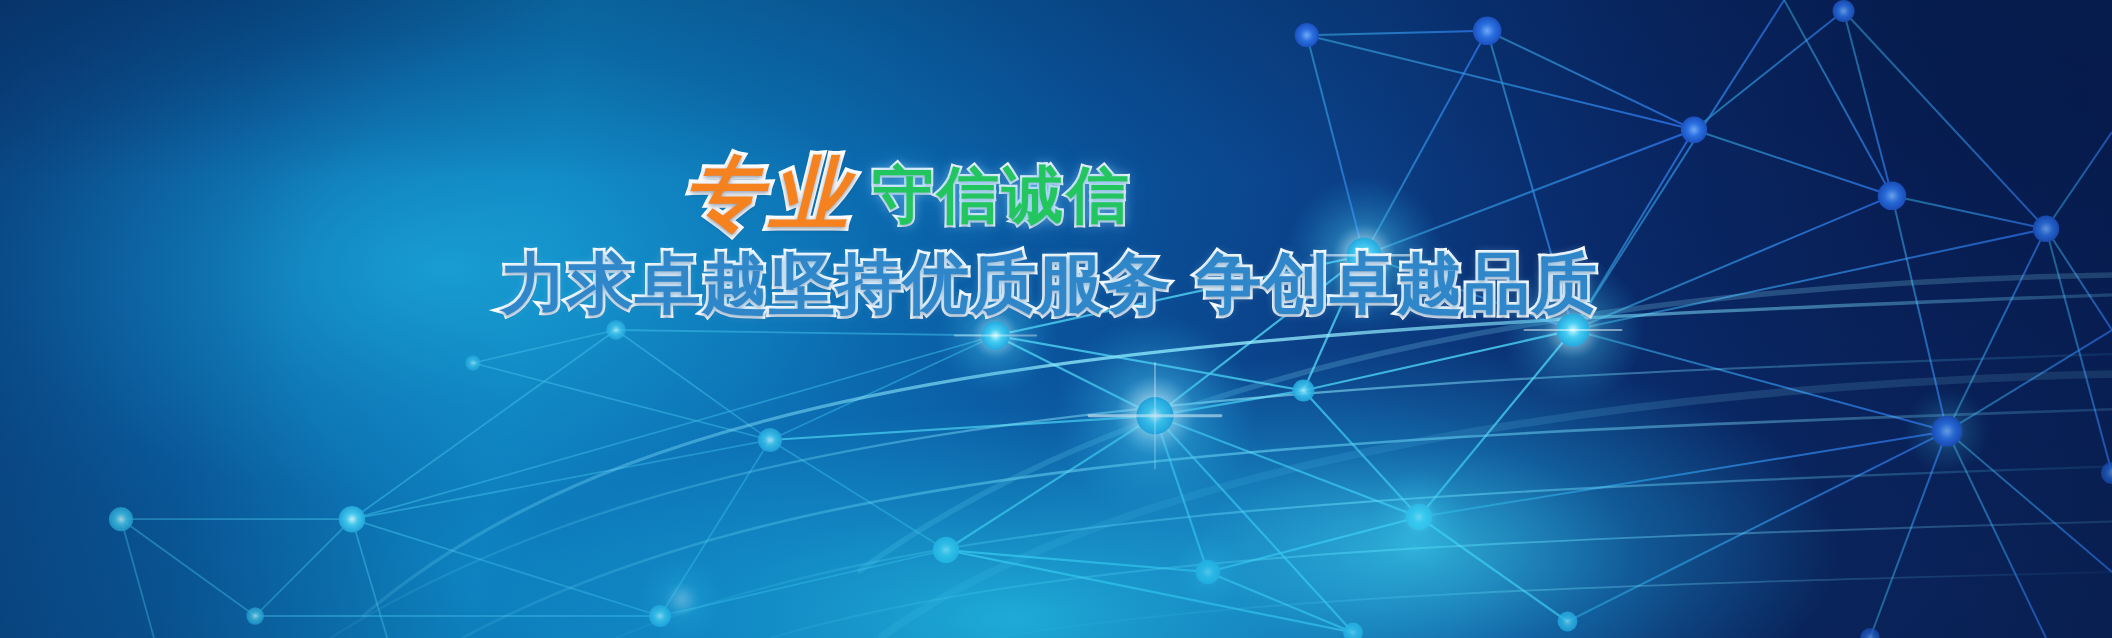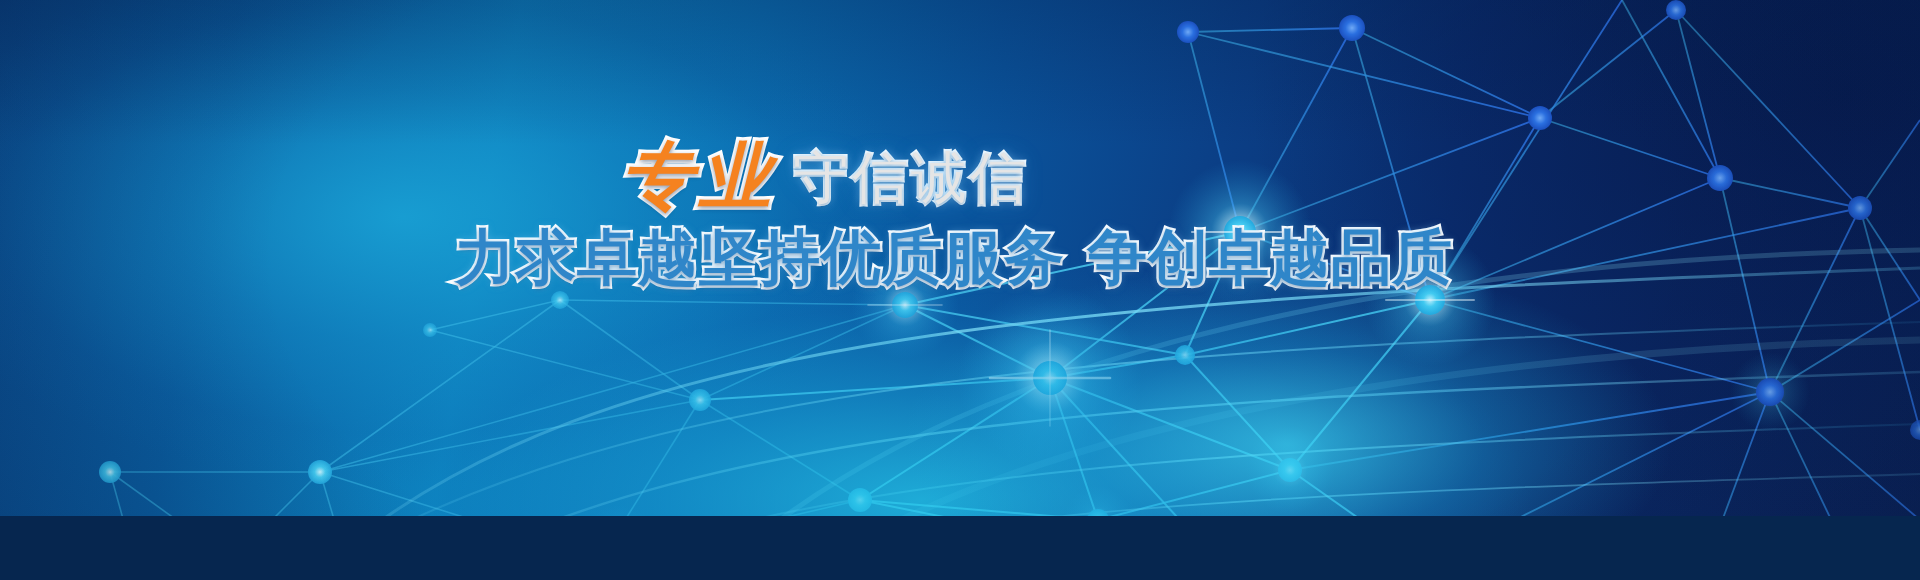--- a/index.html
+++ b/index.html
@@ -1,21 +1,21 @@
 <!DOCTYPE html>
 <html><head>
 <meta charset="utf-8">
 <title>Banner</title>
 <style>
   html,body{margin:0;padding:0;background:#06264f;}
   body{font-family:"Liberation Sans","DejaVu Sans",sans-serif;}
 
   #banner{
     position:relative;
-    width:1920px;height:516px;
+    width:1920px;height:580px;
     overflow:hidden;
     background:#0a3a75;
   }
 
   
   .bg-layer{position:absolute;inset:0;pointer-events:none;}
 
   .bg-base{
     background:
       linear-gradient(100deg,
@@ -91,22 +91,22 @@
     letter-spacing:6px;
     -webkit-text-stroke:7px #ffffff;
     paint-order:stroke fill;
     text-shadow:0 2px 5px rgba(3,28,70,.45);
     position:relative;
     top:2px;
   }
   .kw2{
     font-family:"DejaVu Sans","Liberation Sans",sans-serif;
     font-size:56px;
-    font-weight:400;
-    color:#e5e5e5;
+    font-weight:700;
+    color:#22c55e;
     letter-spacing:3px;
     -webkit-text-stroke:4px #ffffff;
     paint-order:stroke fill;
     text-shadow:
       0 0 10px rgba(150,215,255,.75),
       0 0 22px rgba(80,180,255,.45),
       0 2px 4px rgba(3,28,70,.40);
     position:relative;
     top:-4px;
   }

